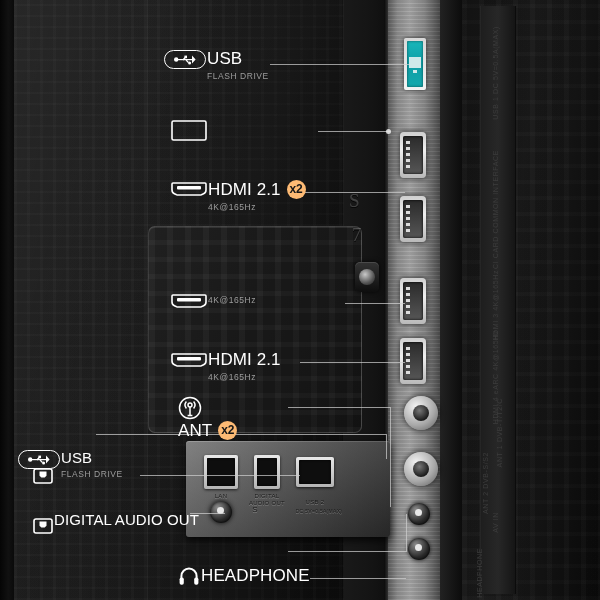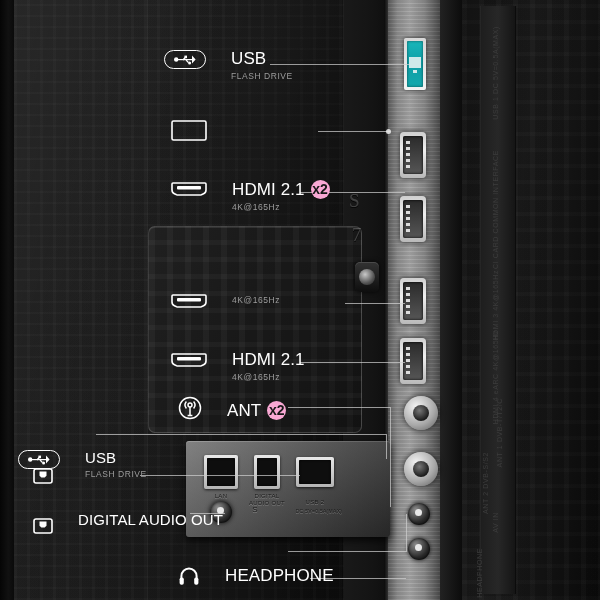--- a/index.html
+++ b/index.html
@@ -108,31 +108,31 @@
   .block-shade{position:absolute;inset:0;border-radius:3px;
     background:linear-gradient(120deg,rgba(255,255,255,.13),rgba(0,0,0,.38));}
   .jack{position:absolute;background:linear-gradient(180deg,#e8e8e8,#b4b4b4);
     border-radius:2px;padding:3px;box-sizing:border-box;box-shadow:0 1px 3px rgba(0,0,0,.7);}
   .jack i{display:block;width:100%;height:100%;background:#0e0e0e;border-radius:1px;
     box-shadow:inset 0 0 3px #000;}
   .blk-label{position:absolute;color:#1b1b1b;font-size:6px;letter-spacing:.3px;
     text-align:center;line-height:1.15;text-shadow:0 1px 0 rgba(255,255,255,.25);}
 
   
-  .callout{position:absolute;display:flex;align-items:flex-start;gap:25px;}
+  .callout{position:absolute;display:flex;align-items:flex-start;gap:1px;}
   .ico{flex:0 0 auto;display:flex;align-items:center;justify-content:center;
     color:#fff;}
   .txtwrap{display:flex;flex-direction:column;justify-content:center;}
   .ttl{color:#fff;font-size:17px;letter-spacing:.1px;line-height:1.05;white-space:nowrap;
        display:flex;align-items:center;gap:6px;}
   .ttl.sm{font-size:15px;}
   .sub{color:#9d9d9d;font-size:8.5px;letter-spacing:.55px;margin-top:3px;white-space:nowrap;}
   .x2{display:inline-flex;align-items:center;justify-content:center;
-    width:19px;height:19px;border-radius:50%;background:#f9a8d4;color:#171717;
-    font-size:14px;font-weight:bold;letter-spacing:0;}
+    width:19px;height:19px;border-radius:50%;background:#fdba74;color:#171717;
+    font-size:12px;font-weight:bold;letter-spacing:0;}
 
   .pill{border:1.3px solid #fff;border-radius:11px;padding:3px 9px;display:flex;
     align-items:center;justify-content:center;}
 
   .leader{position:absolute;background:#cfcfcf;height:1px;opacity:.72;}
   .leader.v{width:1px;height:auto;}
   .dot{position:absolute;width:5px;height:5px;border-radius:50%;background:#e6e6e6;opacity:.9;}
 
   svg{display:block;}
 </style>
@@ -295,21 +295,21 @@
         <path d="M2 3h32a1 1 0 0 1 1 1v6a4 4 0 0 1-2.4 3.7l-2.2 1a4 4 0 0 1-1.6.3H7.2a4 4 0 0 1-1.6-.3l-2.2-1A4 4 0 0 1 1 10V4a1 1 0 0 1 1-1z" fill="none" stroke="#fff" stroke-width="1.6"></path>
         <rect x="6" y="6" width="24" height="3.4" rx="1" fill="#fff"></rect>
       </svg>
     </span>
     <span class="txtwrap">
       <span class="ttl">HDMI 2.1</span>
       <span class="sub">4K@165Hz</span>
     </span>
   </div>
 
-  <div class="callout" style="left:178px;top:396px;align-items:flex-end;">
+  <div class="callout" style="left:178px;top:396px;align-items:flex-start;flex-direction:column;">
     <span class="ico">
       <svg width="24" height="24" viewBox="0 0 24 24">
           <g fill="none" stroke="#fff" stroke-width="1.5">
         <circle cx="12" cy="12" r="10.5"></circle>
             <circle cx="12" cy="9" r="2"></circle>
         <path d="M8.4 5.6a5.2 5.2 0 0 0 0 6.8M15.6 5.6a5.2 5.2 0 0 1 0 6.8"></path>
         <path d="M12 11v8M9.6 19.4h4.8"></path>
       </g>
         </svg>
     </span>

